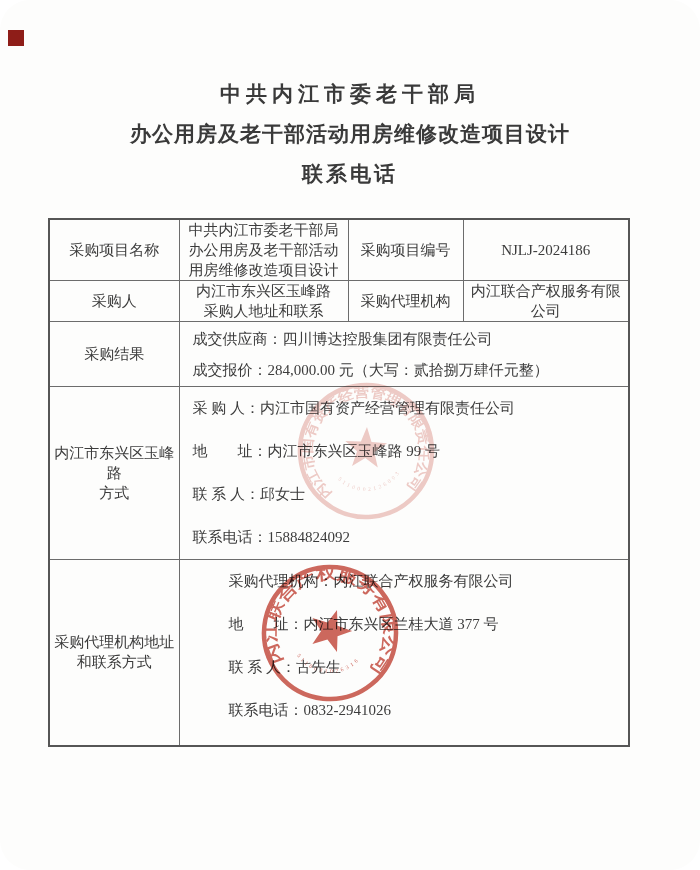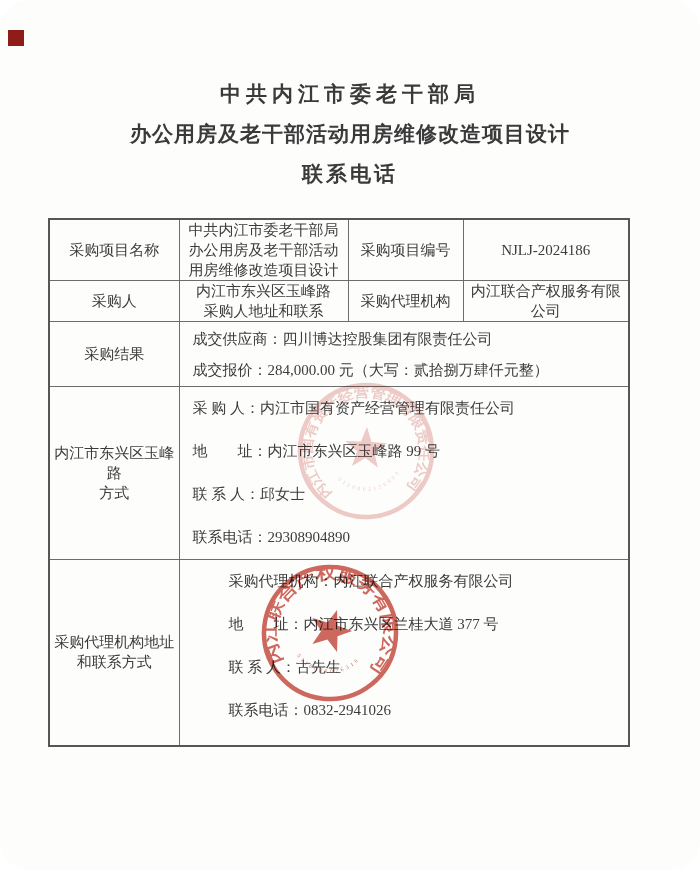--- a/index.html
+++ b/index.html
@@ -122,21 +122,21 @@
     </tr>
     <tr class="r5" style="height:157px">
       <td class="lbl">
         <div class="cellline">内江市东兴区玉峰路</div>
         <div class="cellline">方式</div>
       </td>
       <td class="content" colspan="3">
         <div class="line">采 购 人：内江市国有资产经营管理有限责任公司</div>
         <div class="line">地　　址：内江市东兴区玉峰路 99 号</div>
         <div class="line">联 系 人：邱女士</div>
-        <div class="line">联系电话：29308904890</div>
+        <div class="line">联系电话：15884824092</div>
       </td>
     </tr>
     <tr class="r6" style="height:186px">
       <td class="lbl">
         <div class="cellline">采购代理机构地址</div>
         <div class="cellline">和联系方式</div>
       </td>
       <td class="content" colspan="3">
         <div class="line">采购代理机构：内江联合产权服务有限公司</div>
         <div class="line">地　　址：内江市东兴区兰桂大道 377 号</div>

